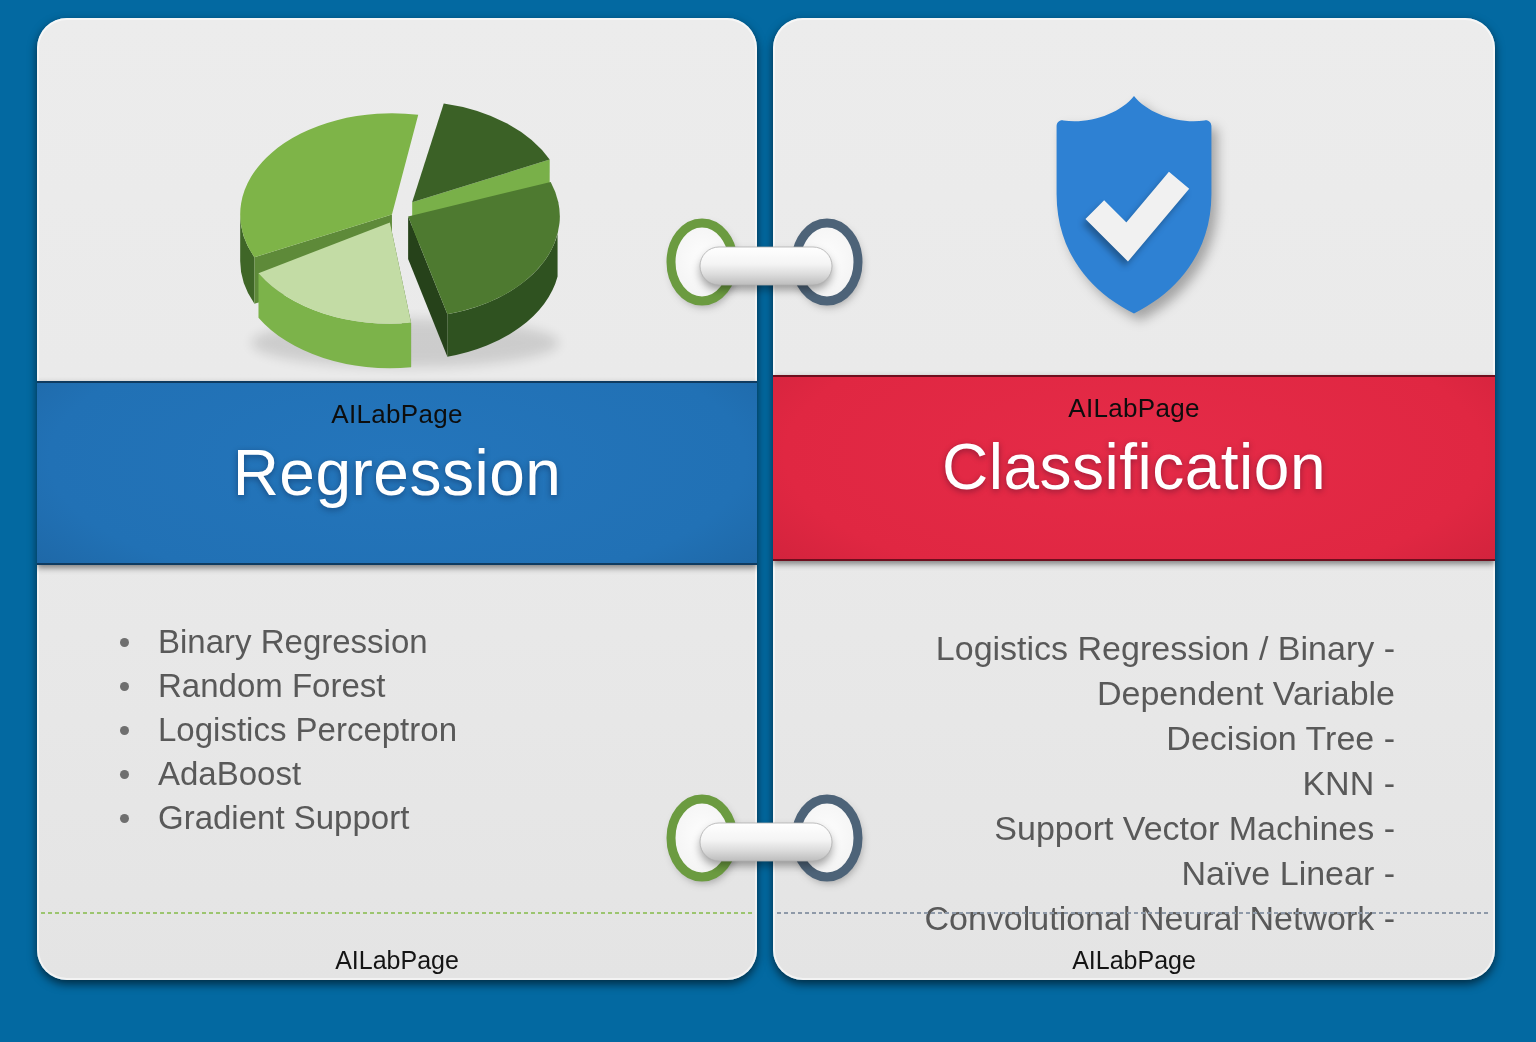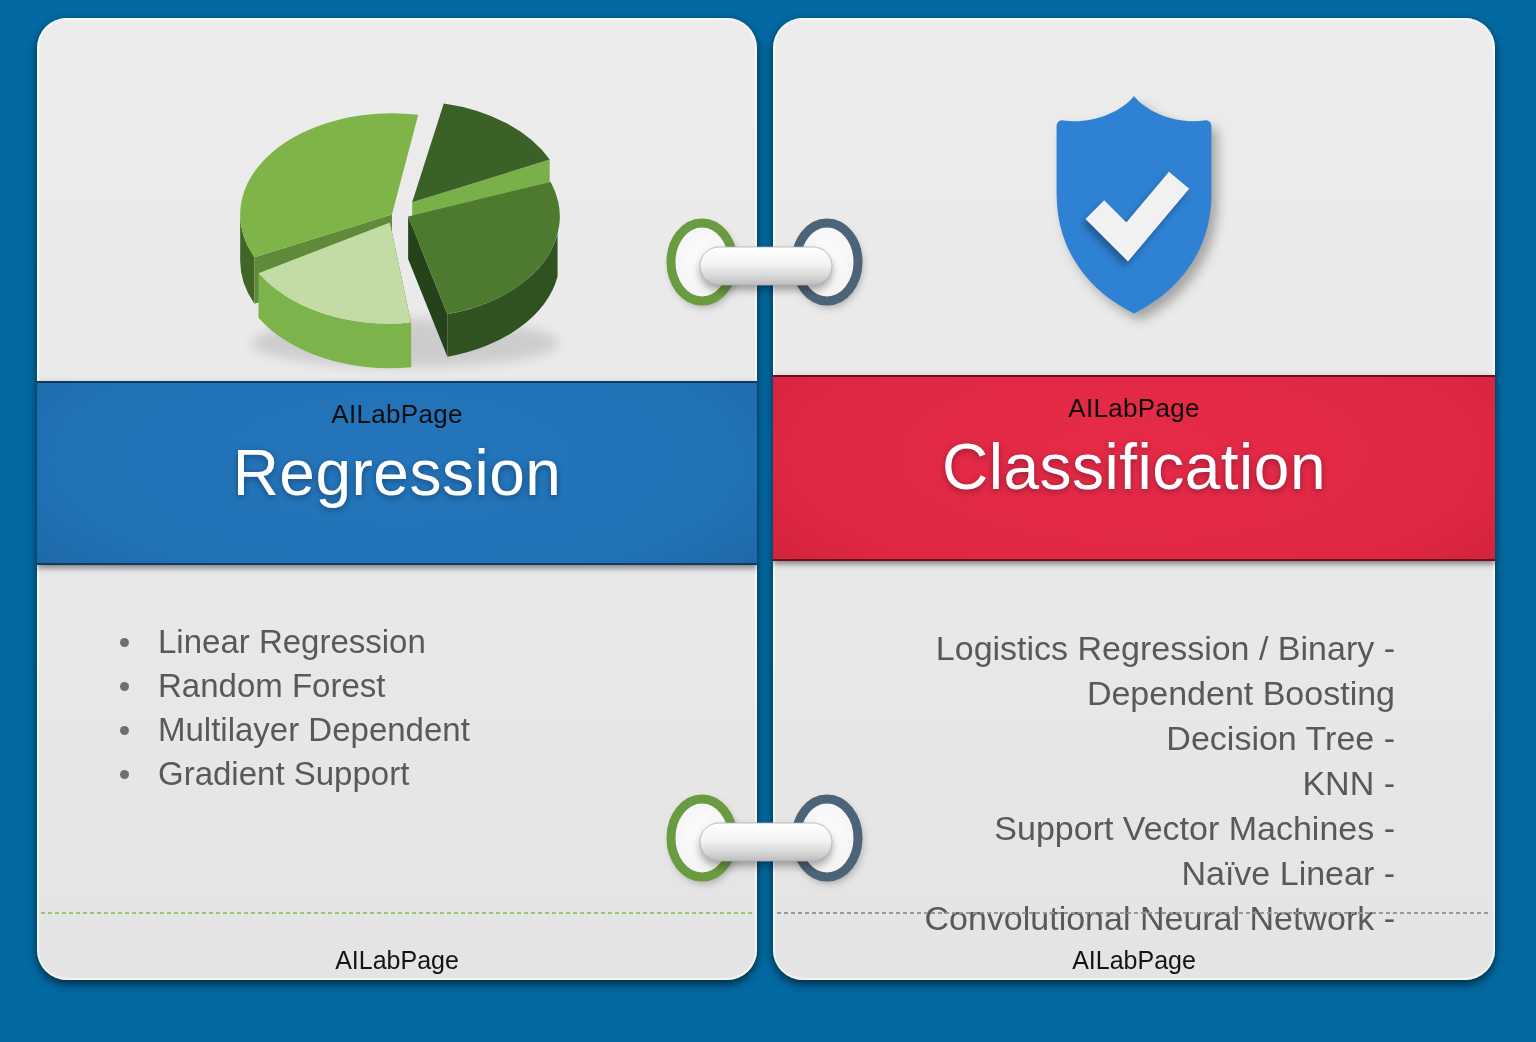--- a/index.html
+++ b/index.html
@@ -80,29 +80,33 @@
     </svg>
 
     <div class="banner blue">
       <div class="brand">AILabPage</div>
       <div class="title">Regression</div>
     </div>
 
     <ul class="blist">
         <li>
           <span class="dot"></span>
-          <span class="txt">Linear Regression</span>
+          <span class="txt">Binary Regression</span>
         </li>
         <li>
           <span class="dot"></span>
           <span class="txt">Random Forest</span>
         </li>
         <li>
           <span class="dot"></span>
-          <span class="txt">Multilayer Dependent</span>
+          <span class="txt">Logistics Perceptron</span>
+        </li>
+        <li>
+          <span class="dot"></span>
+          <span class="txt">AdaBoost</span>
         </li>
         <li>
           <span class="dot"></span>
           <span class="txt">Gradient Support</span>
         </li>
       </ul>
 
     <div class="sep green"></div>
     <div class="footer">AILabPage</div>
   </div>
@@ -114,21 +118,21 @@
       <path d="M60,120 L93,153 L146,90" fill="none" stroke="#F1F1F1" stroke-width="27" style="filter:drop-shadow(-3px 5px 3px rgba(0,0,0,.30));"></path>
     </svg>
 
     <div class="banner red">
       <div class="brand">AILabPage</div>
       <div class="title">Classification</div>
     </div>
 
     <ul class="rlist">
         <li>Logistics Regression / Binary -</li>
-        <li>Dependent Boosting</li>
+        <li>Dependent Variable</li>
         <li>Decision Tree -</li>
         <li>KNN -</li>
         <li>Support Vector Machines -</li>
         <li>Naïve Linear -</li>
         <li>Convolutional Neural Network -</li>
       </ul>
 
     <div class="sep slate"></div>
     <div class="footer">AILabPage</div>
   </div>

